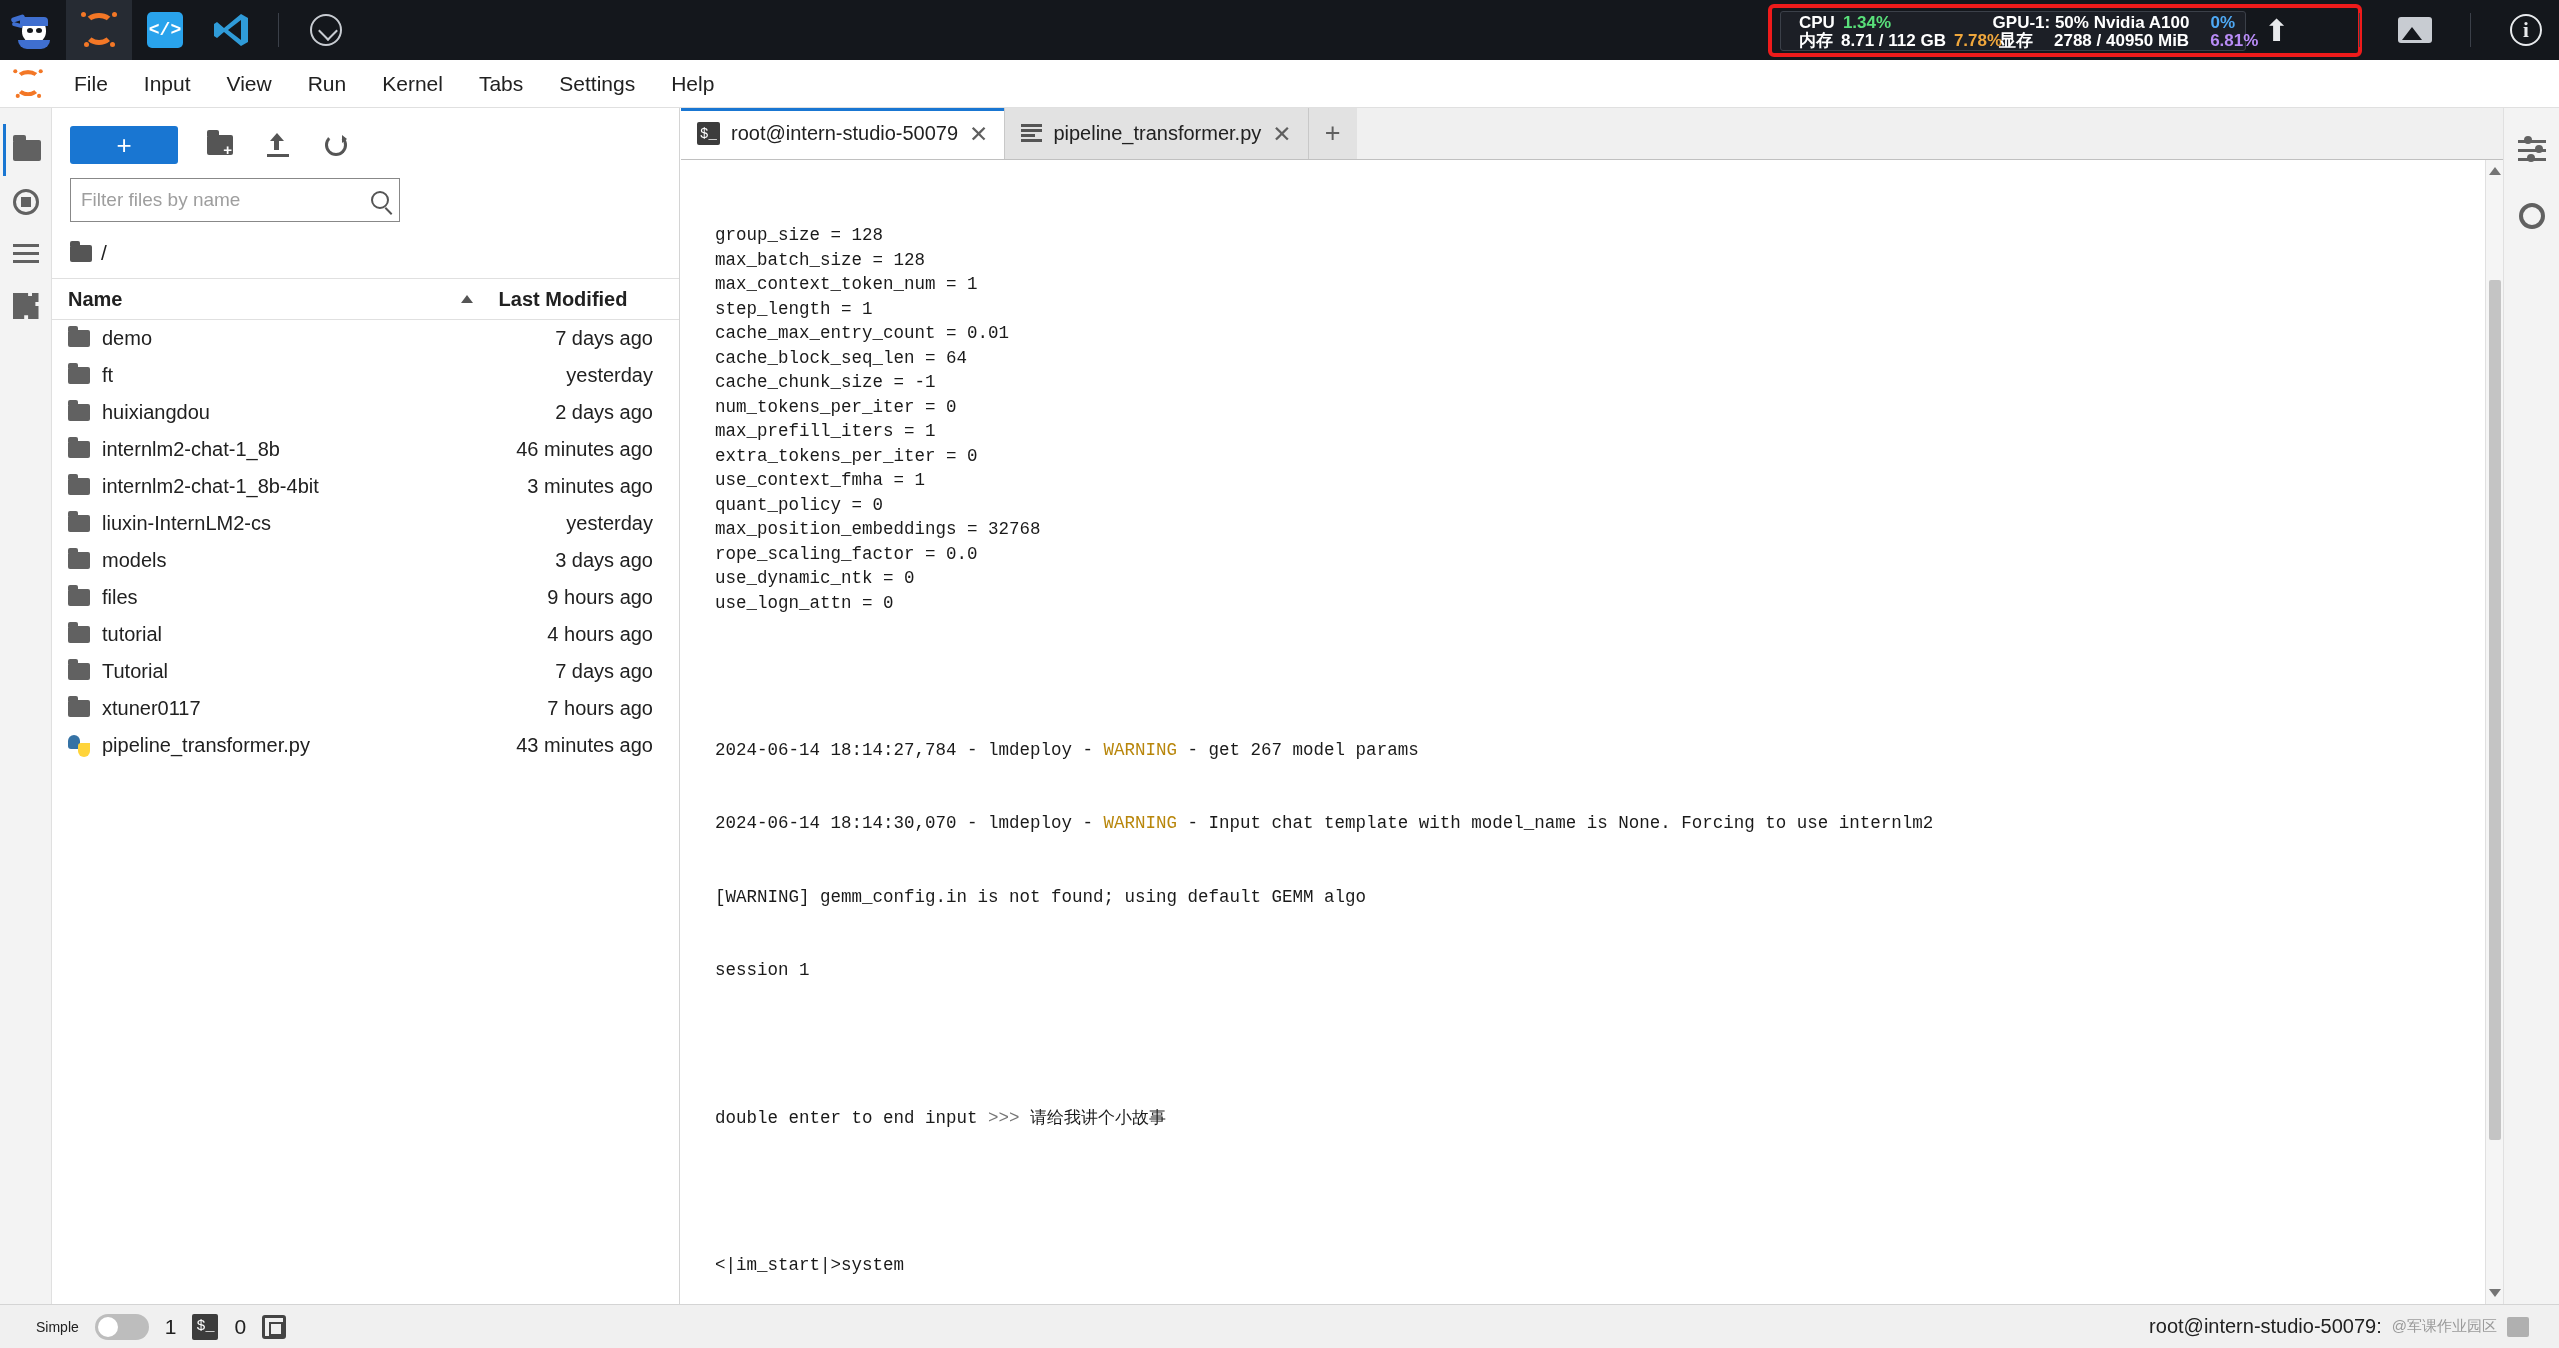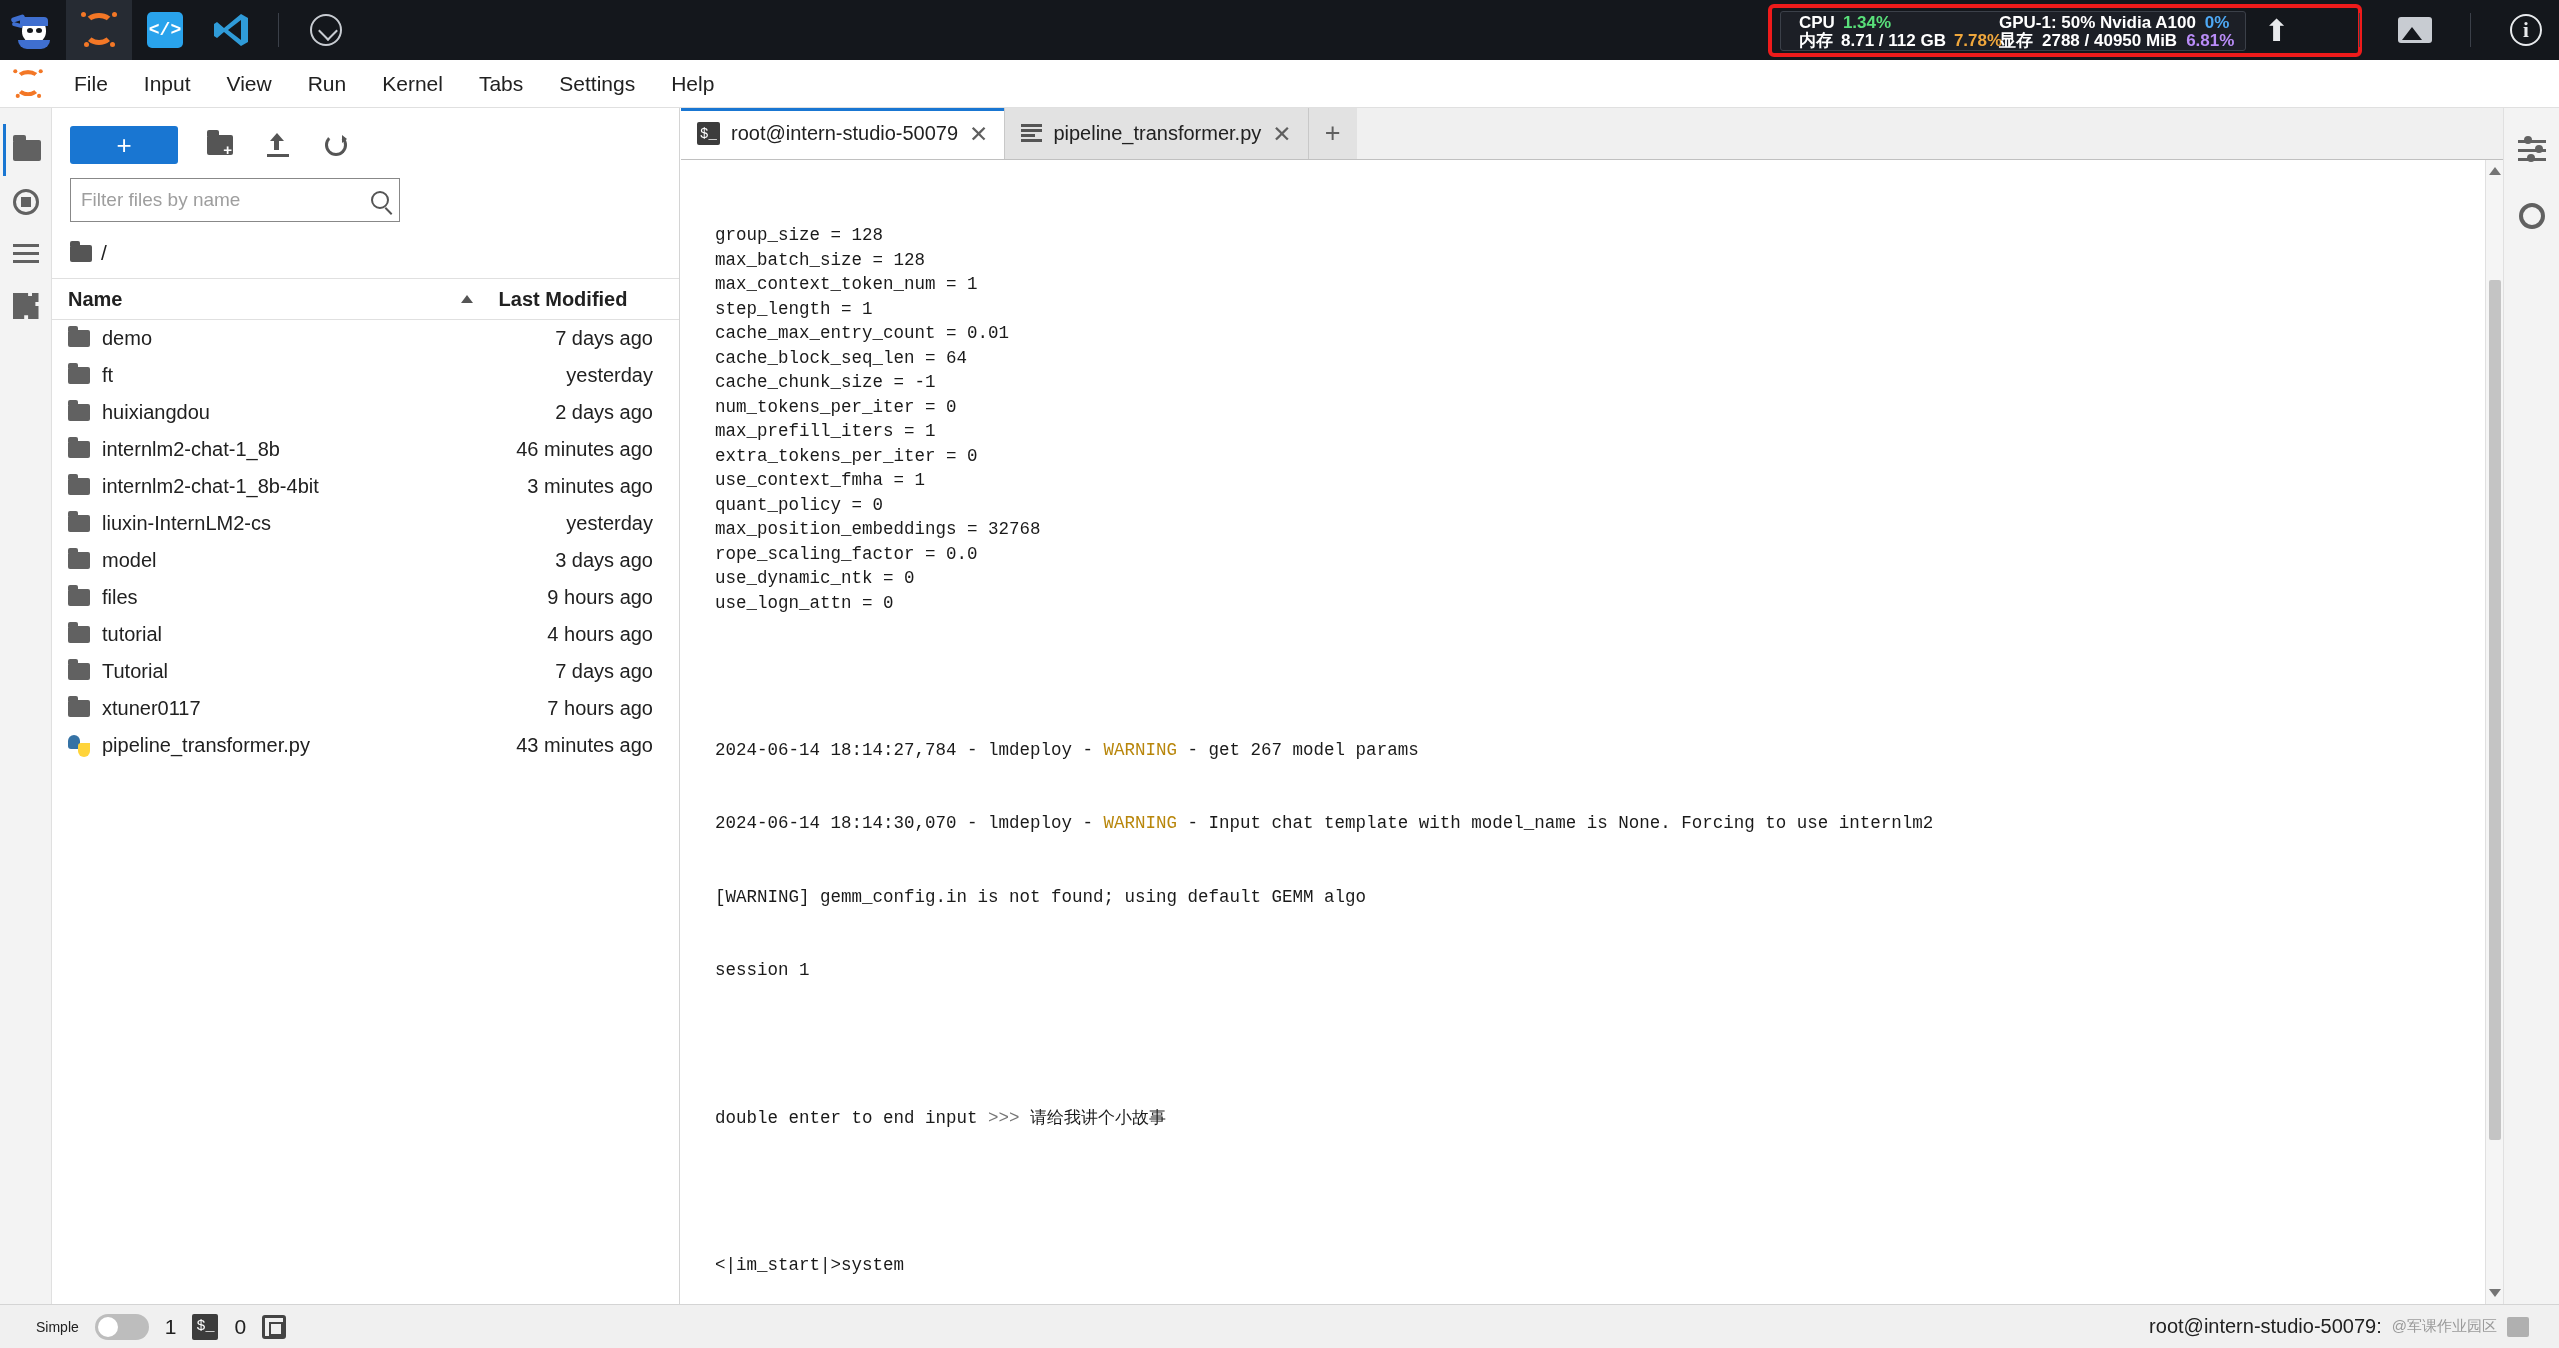--- a/index.html
+++ b/index.html
@@ -106,21 +106,21 @@
   .monitor-box {
     margin-left: 8px; width: 466px; height: 40px;
     background: #1c1f26; border: 1px solid #3b4049; border-radius: 3px;
     padding: 2px 10px;
     font-size: 17px; line-height: 18px; font-weight: bold;
     color: #ffffff;
     font-family: "Liberation Sans", sans-serif;
   }
   .mon-row { display: flex; white-space: nowrap; margin-left: 8px; }
   .mon-cell-l { width: 200px; display: flex; gap: 8px; }
-  .mon-cell-r { display: flex; gap: 9px; text-align: center; }
+  .mon-cell-r { display: flex; gap: 21px; text-align: center; }
   .c-green { color: #59e07a; }
   .c-orange { color: #f0a73c; }
   .c-blue { color: #4ea9f5; }
   .c-purple { color: #b98cf7; }
   .mon-updown {
     margin-left: 18px; color: #e8eaed; font-size: 30px; line-height: 30px;
   }
   .os-right {
     position: absolute; right: 0; top: 0; height: 60px;
     display: flex; align-items: center; gap: 0;
@@ -598,21 +598,21 @@
       <div class="fl-row">
         <div class="nm">
           <div class="row-folder"></div>
           <span>liuxin-InternLM2-cs</span>
         </div>
         <div class="md">yesterday</div>
       </div>
       <div class="fl-row">
         <div class="nm">
           <div class="row-folder"></div>
-          <span>model</span>
+          <span>models</span>
         </div>
         <div class="md">3 days ago</div>
       </div>
       <div class="fl-row">
         <div class="nm">
           <div class="row-folder"></div>
           <span>files</span>
         </div>
         <div class="md">9 hours ago</div>
       </div>

